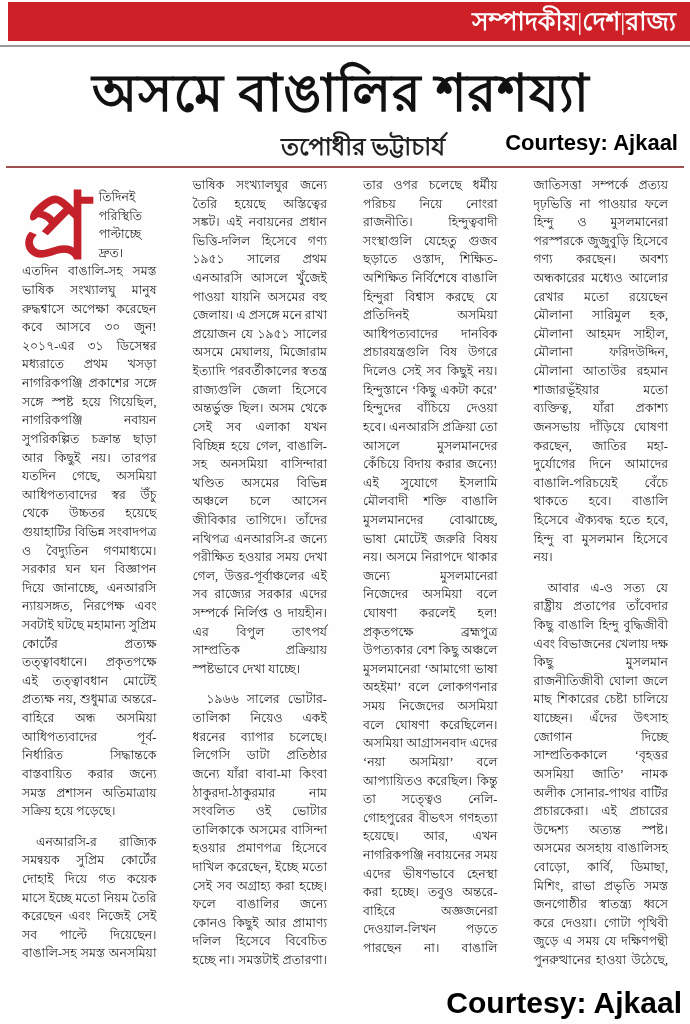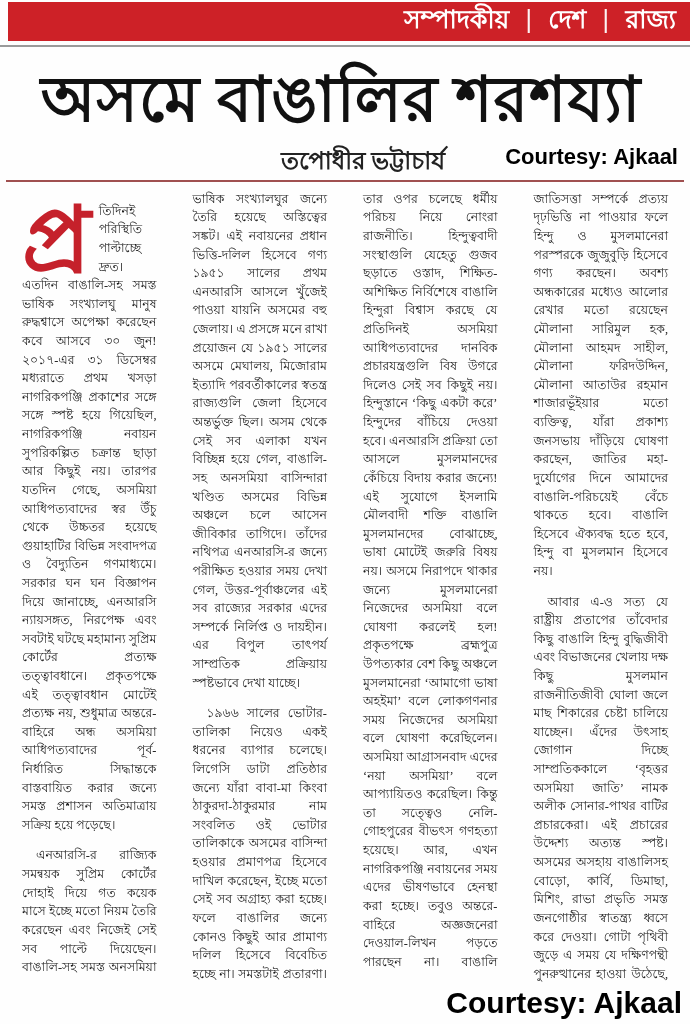--- a/index.html
+++ b/index.html
@@ -15,39 +15,38 @@
     color: #1c1c1c;
   }
   
   .masthead {
     margin: 2px 0 0 8px;
     height: 39px;
     background: #cd2127;
     display: flex;
     align-items: center;
     justify-content: flex-end;
-    gap: 12px;
     padding-right: 14px;
     color: #ffffff;
-    font-family: Liberation Mono, monospace;
+    font-family: Liberation Serif, serif;
     font-weight: bold;
     font-size: 25px;
     line-height: 1;
   }
   .masthead .sep { font-weight: normal; opacity: .95; }
   .top-rule {
     border: none;
     border-top: 2px solid #9a9a9a;
     margin: 4px 0 0 0;
   }
   
   .headline {
     margin: 14px 20px 0 12px;
     text-align: center;
-    font-size: 63px;
+    font-size: 52px;
     font-weight: bold;
     line-height: 1.25;
     letter-spacing: 1px;
     color: #111;
     white-space: nowrap;
   }
   .byline-row {
     position: relative;
     height: 34px;
     margin-top: 2px;

